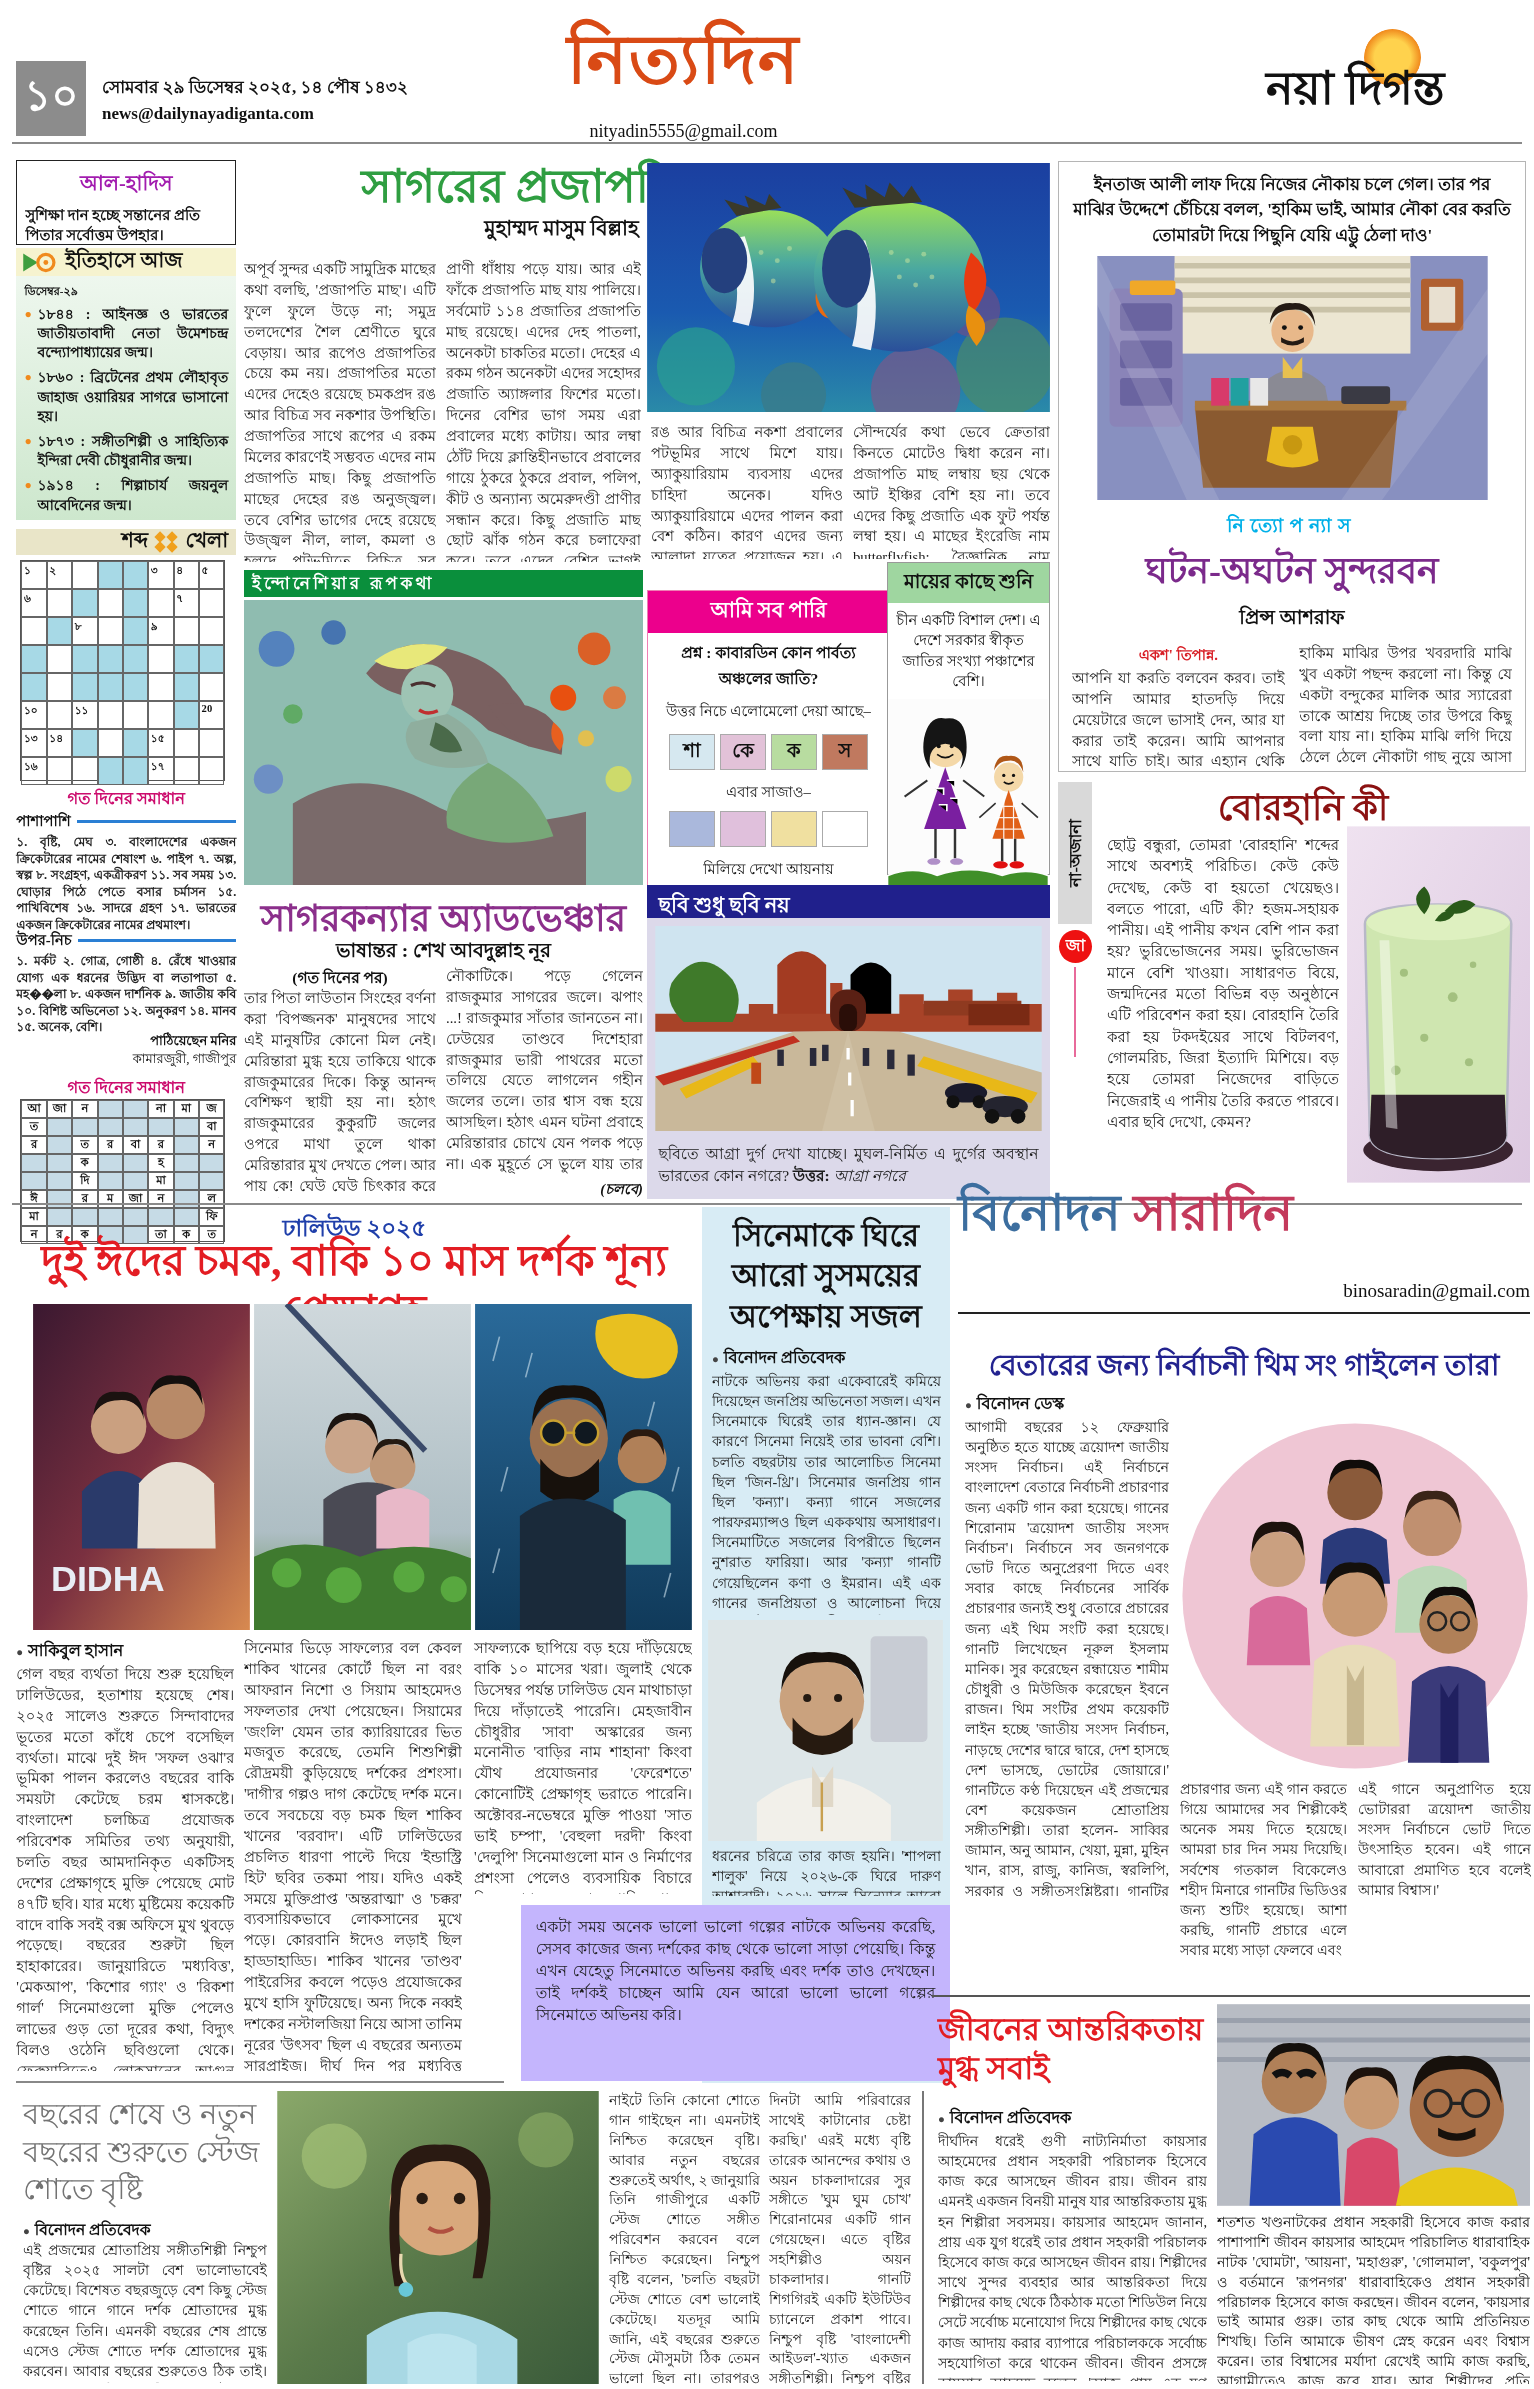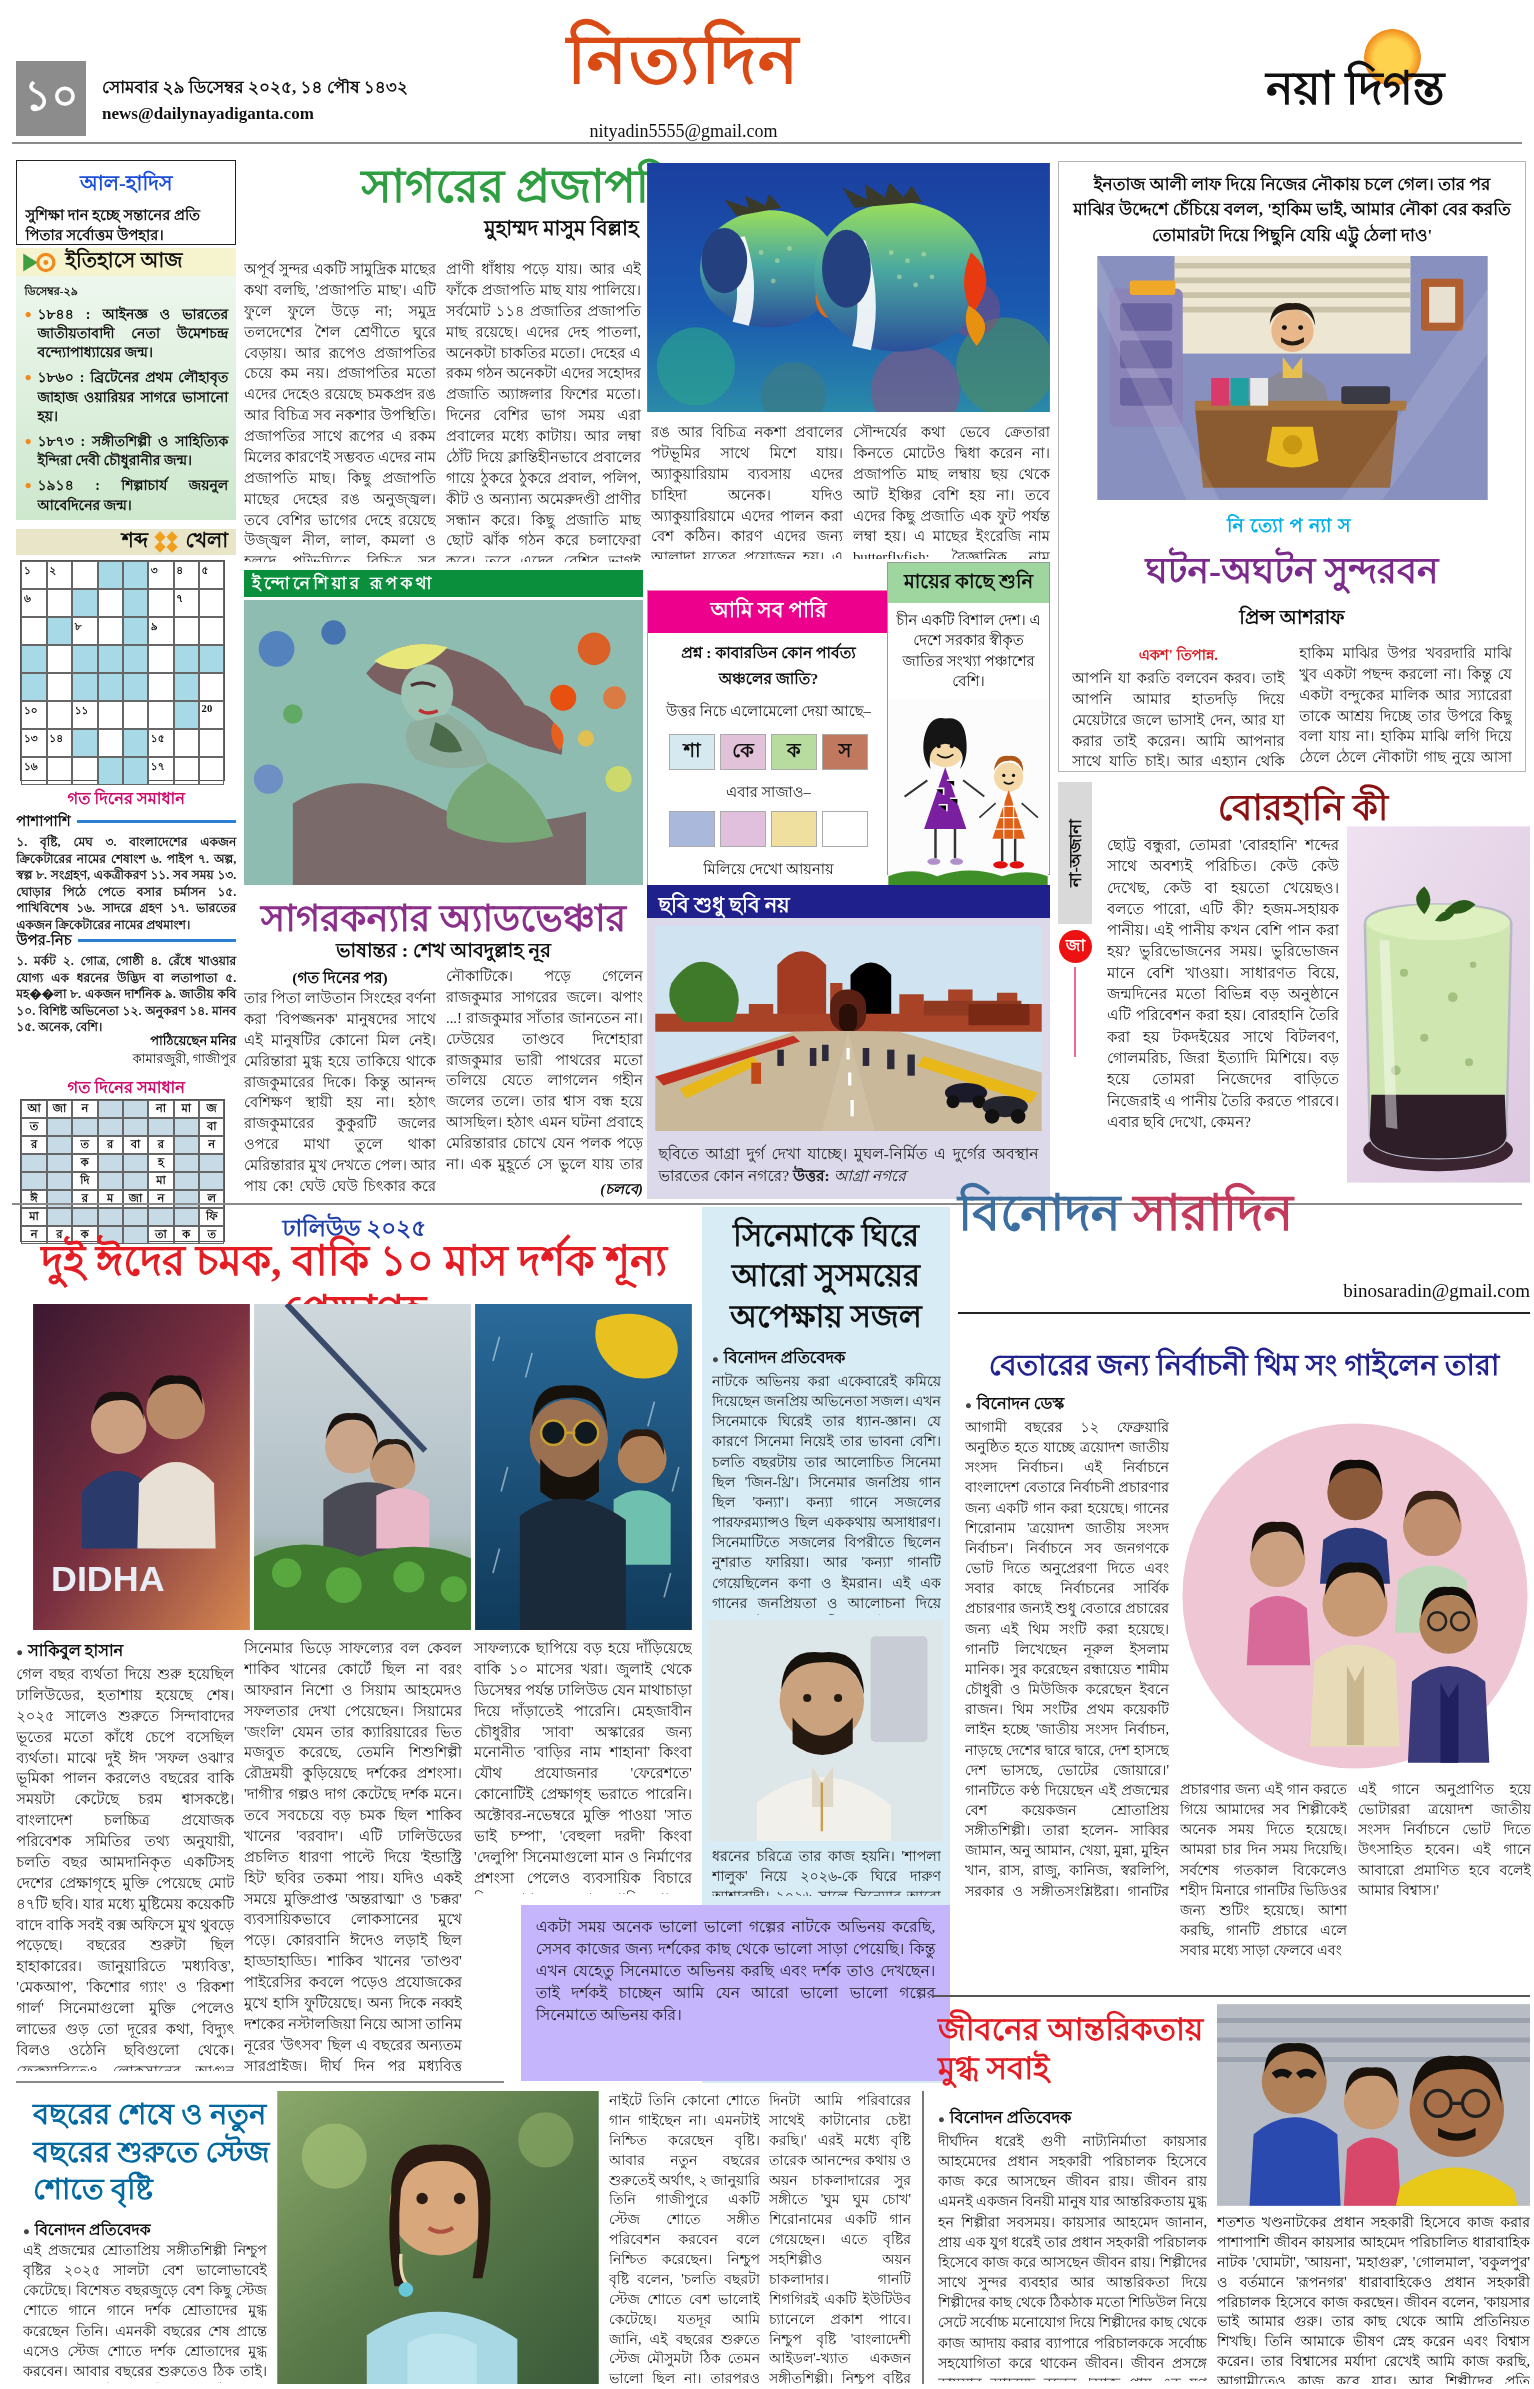--- a/index.html
+++ b/index.html
@@ -17,21 +17,21 @@
   .pagenum { background:#8c8c8c; color:#fff; font-size:42px; font-weight:bold;
              display:flex; align-items:center; justify-content:center; }
   .dateline { font-size:17px; font-weight:bold; line-height:1.5; }
   .masthead { font-size:68px; font-weight:bold; color:#d94a15; letter-spacing:1.6px; }
   .brand { font-size:46px; font-weight:bold; color:#111; position:relative; z-index:1; }
   .sun { position:absolute; width:57px; height:57px; border-radius:50%;
          background:radial-gradient(circle,#ffd24d 0 45%, #f08a1d 70%, transparent 72%); z-index:0; }
   .hrule { background:#8a8a8a; }
   
   .hadis-box { border:1.6px solid #222; padding:6.5px 8.1px; }
-  .hadis-title { color:#1d4ed8; font-size:20.4px; font-weight:bold; text-align:center; }
+  .hadis-title { color:#a21caf; font-size:20.4px; font-weight:bold; text-align:center; }
   .hadis-text { font-size:14.7px; font-weight:bold; line-height:1.4; margin-top:3.3px; }
   .hadis-src { text-align:right; font-weight:bold; font-size:14.7px; }
   .hist-banner { background:#f6f3cf; display:flex; align-items:center; gap:6.5px; padding:1.6px 6.5px; }
   .hist-title { font-size:20.4px; font-weight:bold; }
   .hist-body { background:linear-gradient(#eef7ee,#cde7cd); padding:6.5px 8.1px; }
   .hist-date { font-weight:bold; font-size:11px; margin-bottom:3.3px; }
   .hist-item { display:flex; gap:5.7px; font-size:14px; font-weight:bold; line-height:1.38;
                text-align:justify; margin-bottom:5.7px; }
   .hist-item .b { color:#f08a1d; font-size:12.2px; line-height:1.6; }
   .wg-banner { background:#e9e5c8; display:flex; align-items:center; justify-content:flex-end;
@@ -76,21 +76,21 @@
   .kicker { color:#1f3faa; font-size:23px; font-weight:bold; }
   .red-head { color:#e31d23; font-size:42px; font-weight:bold; line-height:1.2; }
   .sajal-col { background:#d8ecf5; }
   .sajal-head { font-size:31px; font-weight:bold; line-height:1.3; }
   .quote-box { background:#c4b5fd; padding:11.4px 14.7px; }
   .logo1 { color:#3c6e9f; } .logo2 { color:#c43a5c; }
   .binodon-logo { font-size:50px; font-weight:bold; }
   .binodon-mail { font-size:19px; }
   .theme-head { color:#23238f; font-size:29px; font-weight:bold; }
   .jibon-head { color:#e31d23; font-size:31px; font-weight:bold; line-height:1.25; }
-  .brishti-head { color:#0369a1; font-size:29px; font-weight:bold; line-height:1.3;margin-left:10px; }
+  .brishti-head { color:#737373; font-size:29px; font-weight:normal; line-height:1.3; }
   .vrule { background:#777; width:1.6px; }
   .small-cap { font-size:14.2px; line-height:1.4; text-align:justify; }
   .diam { width:8.1px; height:8.1px; background:#f0a01d; transform:rotate(45deg); display:inline-block; }
   .diam-cl { display:inline-grid; grid-template-columns:9.8px 9.8px; gap:1.6px; }
 </style>
 </head>
 <body>
 
 <div class="page">
 

